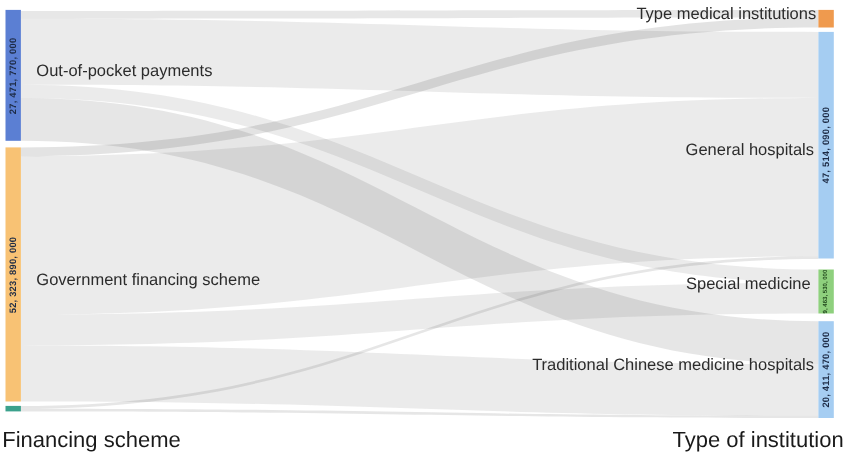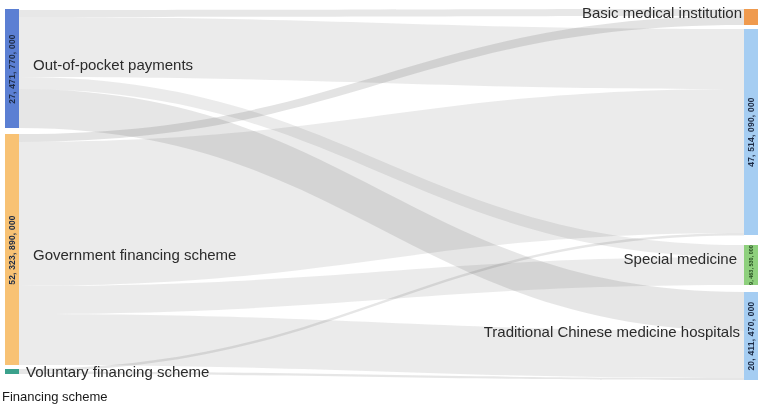--- a/index.html
+++ b/index.html
@@ -16,21 +16,21 @@
     width:130px;height:11px;line-height:11px;
     transform:translate(-50%,-50%) rotate(-90deg);
     text-align:center;font-size:8.5px;font-weight:bold;
     white-space:nowrap;letter-spacing:0.2px;color:#1d2b45;
   }
   .vval.squish{font-size:5.5px;width:42px;letter-spacing:0;}
   .nlabel{
     position:absolute;font-size:15px;color:#2b2b2b;white-space:nowrap;
   }
   .axis{
-    position:absolute;font-size:13px;color:#1a1a1a;white-space:nowrap;
+    position:absolute;font-size:20px;color:#1a1a1a;white-space:nowrap;
   }
 </style>
 </head>
 <body>
 
 <div class="stage">
 
   <svg id="ribbons" width="770" height="412" viewBox="0 0 770 412">
       <path d="M 19,10 C 349,10 414,9 744,9 L 744,16 C 414,16 349,17 19,17 Z" fill="rgb(60,60,60)" fill-opacity="0.12"></path>
       <path d="M 19,17 C 349,17 414,29 744,29 L 744,89 C 414,89 349,77 19,77 Z" fill="rgb(60,60,60)" fill-opacity="0.1"></path>
@@ -58,20 +58,21 @@
   </div>
   <div class="node r" style="top: 245px; height: 40px; background: rgb(142, 208, 125);">
     <div class="vval squish" style="color: rgb(35, 74, 30);">9, 463, 530, 000</div>
   </div>
   <div class="node r" style="top: 292px; height: 88px; background: rgb(165, 205, 242);">
     <div class="vval" style="color: rgb(29, 43, 69);">20, 411, 470, 000</div>
   </div>
 
   <div class="nlabel" style="left:33px;top:246px">Government financing scheme</div>
   <div class="nlabel" style="left:33px;top:56px">Out-of-pocket payments</div>
-  <div class="nlabel" style="left:26px;top:363px">Voluntary financing scheme</div>
 
-  <div class="nlabel" style="right:28px;top:4px">Basic medical institution</div>
+  <div class="nlabel" style="right:28px;top:4px">Type medical institutions</div>
+  <div class="nlabel" style="right:30px;top:128px">General hospitals</div>
   <div class="nlabel" style="right:33px;top:250px">Special medicine</div>
   <div class="nlabel" style="right:30px;top:323px">Traditional Chinese medicine hospitals</div>
 
   <div class="axis" style="left:2px;top:389px">Financing scheme</div>
+  <div class="axis" style="right:3px;top:389px">Type of institution</div>
 </div>
 
 </body></html>

